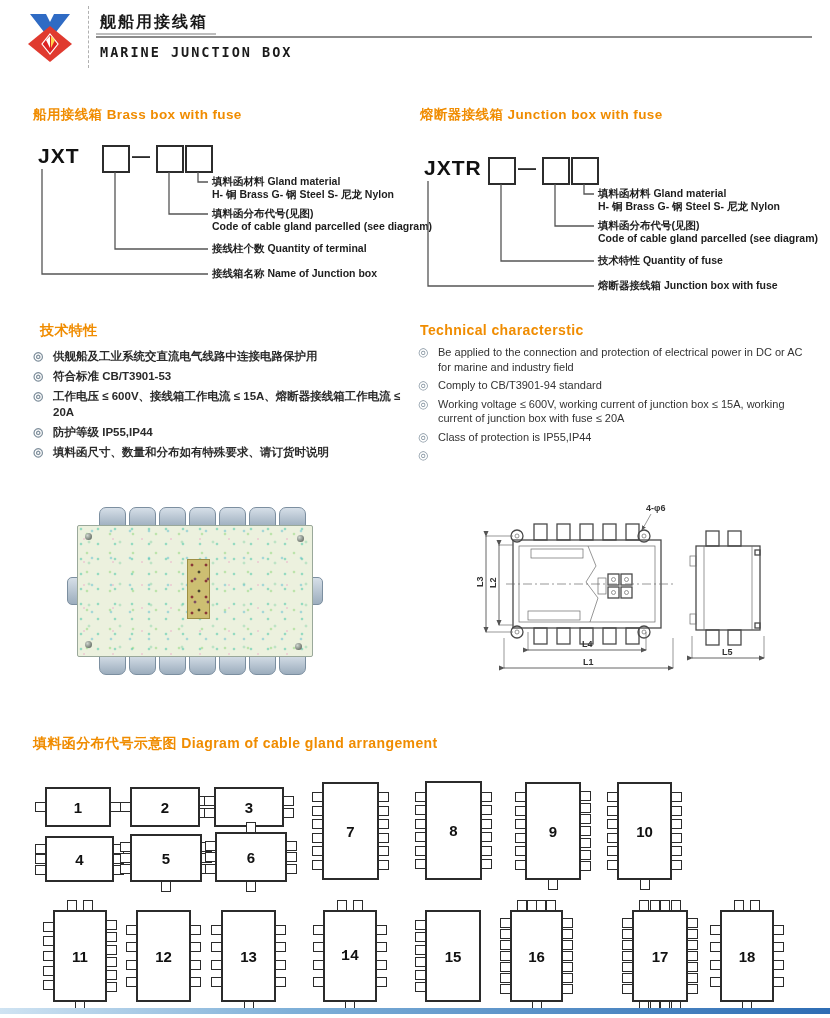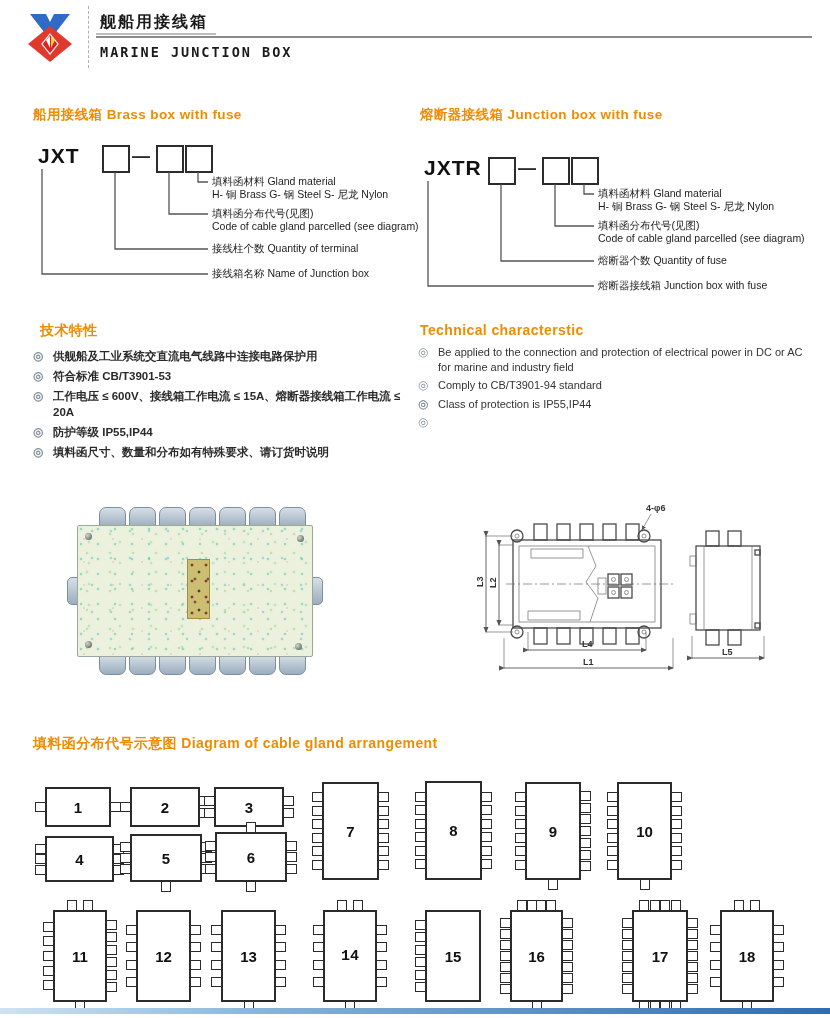--- a/index.html
+++ b/index.html
@@ -22,21 +22,21 @@
   .sec-title.big{font-size:14px;}
 
   
   .tree{position:absolute;width:390px;height:160px;}
   .tree .prefix{position:absolute;left:6px;top:2px;font-size:21px;font-weight:bold;
                 letter-spacing:1px;color:#111;}
   .tree .mbox{position:absolute;top:3px;width:24px;height:24px;border:2px solid #2c2c2c;background:#fff;}
   .tree .mdash{position:absolute;left:100px;top:4px;font-size:18px;font-weight:bold;color:#2c2c2c;}
   .tree-lines{position:absolute;left:0;top:0;}
   .tree-lines path{fill:none;stroke:#555;stroke-width:1.3;}
-  .tlabel{position:absolute;left:180px;font-size:10.5px;font-weight:400;line-height:13px;
+  .tlabel{position:absolute;left:180px;font-size:10.5px;font-weight:700;line-height:13px;
           color:#1d1d1d;white-space:nowrap;}
 
   
   ul.tech{position:absolute;margin:0;padding:0;list-style:none;}
   ul.tech li{position:relative;padding-left:20px;margin-bottom:4px;}
   ul.tech .bullet{position:absolute;left:0;top:0;color:#7f8f9c;font-size:12px;}
   ul.tech.zh li{font-size:11.5px;line-height:16px;font-weight:600;color:#2a2a2a;}
   ul.tech.en li{font-size:11px;line-height:14.5px;color:#333;}
 
   
@@ -150,41 +150,41 @@
     </svg>
     <div class="tlabel" style="top:33px;">
       <div>填料函材料 Gland material</div>
       <div>H- 铜 Brass   G- 钢 Steel   S- 尼龙 Nylon</div>
     </div>
     <div class="tlabel" style="top:65px;">
       <div>填料函分布代号(见图)</div>
       <div>Code of cable gland parcelled (see diagram)</div>
     </div>
     <div class="tlabel" style="top:100px;">
-      <div>熔断器个数 Quantity of fuse</div>
+      <div>技术特性 Quantity of fuse</div>
     </div>
     <div class="tlabel" style="top:125px;">
       <div>熔断器接线箱 Junction box with fuse</div>
     </div>
   </div>
 
   <h2 class="sec-title big" style="left:40px;top:322px;">技术特性</h2>
   <ul class="tech zh" style="left:33px;top:348px;width:372px;">
       <li><span class="bullet">◎</span><span>供舰船及工业系统交直流电气线路中连接电路保护用</span></li>
       <li><span class="bullet">◎</span><span>符合标准 CB/T3901-53</span></li>
       <li><span class="bullet">◎</span><span>工作电压 ≤ 600V、接线箱工作电流 ≤ 15A、熔断器接线箱工作电流 ≤ 20A</span></li>
       <li><span class="bullet">◎</span><span>防护等级 IP55,IP44</span></li>
       <li><span class="bullet">◎</span><span>填料函尺寸、数量和分布如有特殊要求、请订货时说明</span></li>
     </ul>
 
   <h2 class="sec-title big" style="left:420px;top:322px;">Technical characterstic</h2>
   <ul class="tech en" style="left:418px;top:345px;width:398px;">
       <li><span class="bullet">◎</span><span>Be applied to the connection and protection of electrical power in DC or AC for marine and industry field</span></li>
       <li><span class="bullet">◎</span><span>Comply to CB/T3901-94 standard</span></li>
-      <li><span class="bullet">◎</span></li>
+      <li><span class="bullet">◎</span><span>Working voltage ≤ 600V, working current of junction box ≤ 15A, working current of junction box with fuse ≤ 20A</span></li>
       <li><span class="bullet">◎</span><span>Class of protection is IP55,IP44</span></li>
       <li><span class="bullet">◎</span></li>
     </ul>
 
   <div class="photo">
     <div class="pgland top" style="left:26px;"></div>
     <div class="pgland top" style="left:56px;"></div>
     <div class="pgland top" style="left:86px;"></div>
     <div class="pgland top" style="left:116px;"></div>
     <div class="pgland top" style="left:146px;"></div>

